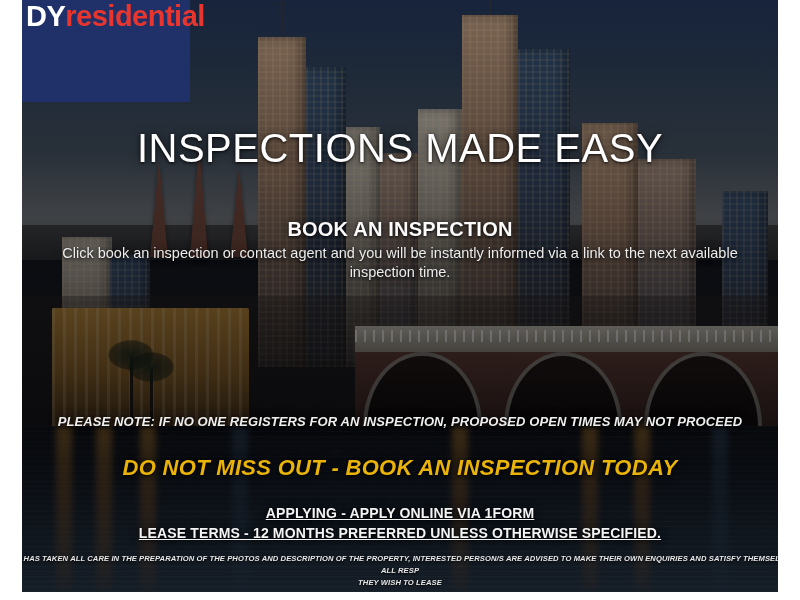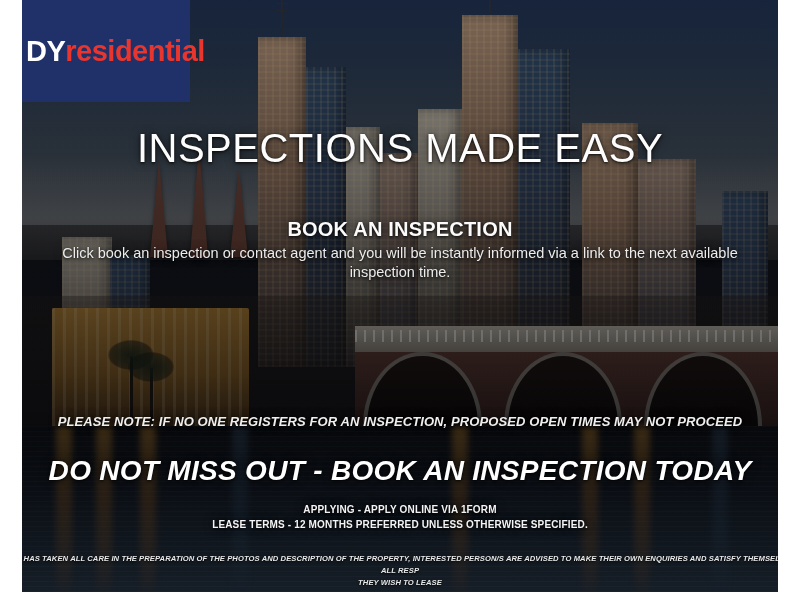--- a/index.html
+++ b/index.html
@@ -146,21 +146,21 @@
     position:absolute; inset:0;
     background:
       linear-gradient(180deg, rgba(8,10,16,0.30) 0%, rgba(10,10,14,0.42) 30%,
                               rgba(8,8,10,0.56) 58%, rgba(4,4,6,0.66) 78%, rgba(6,8,12,0.48) 100%);
   }
 
   
   #logo-plate {
     position:absolute; left:0; top:0; width:168px; height:102px;
     background:#1f3168;
-    display:flex; align-items:center;
+    display:flex; align-items:flex-start;
     padding-left:4px;
     z-index:6;
   }
   .logo-text { font-size:29px; font-weight:700; letter-spacing:-.5px; white-space:nowrap; }
   .logo-brand { color:#ffffff; }
   .logo-sub   { color:#e8352e; }
 
   
   #copy {
     position:absolute; inset:0; z-index:5;
@@ -181,25 +181,25 @@
   #blk-book   { top:210px; }
   #blk-video  { top:278px; }
   #blk-inform { top:330px; }
 
   .note {
     position:absolute; left:0; right:0; top:414px;
     font-size:13px; font-style:italic; font-weight:700; letter-spacing:.1px; color:#efefef;
   }
   .cta {
     position:absolute; left:0; right:0; top:455px;
-    font-size:28px; font-style:italic; font-weight:700; letter-spacing:.3px; color:#ffffff;
+    font-size:22px; font-style:italic; font-weight:700; letter-spacing:.3px; color:#eab308;
   }
   .terms {
     position:absolute; left:0; right:0; top:503px;
-    font-size:10px; font-weight:700; line-height:1.45; letter-spacing:.15px; color:#f4f4f4;
+    font-size:14px; font-weight:700; line-height:1.45; letter-spacing:.15px; color:#f4f4f4;text-decoration:underline;
   }
   .disclaimer {
     position:absolute; left:-34px; right:-34px; top:553px;
     font-size:7.6px; font-style:italic; font-weight:700; line-height:1.55;
     letter-spacing:.1px; color:#e9e9e9;
     text-shadow:0 1px 2px rgba(0,0,0,.9);
   }
 </style>
 </head>
 <body>

